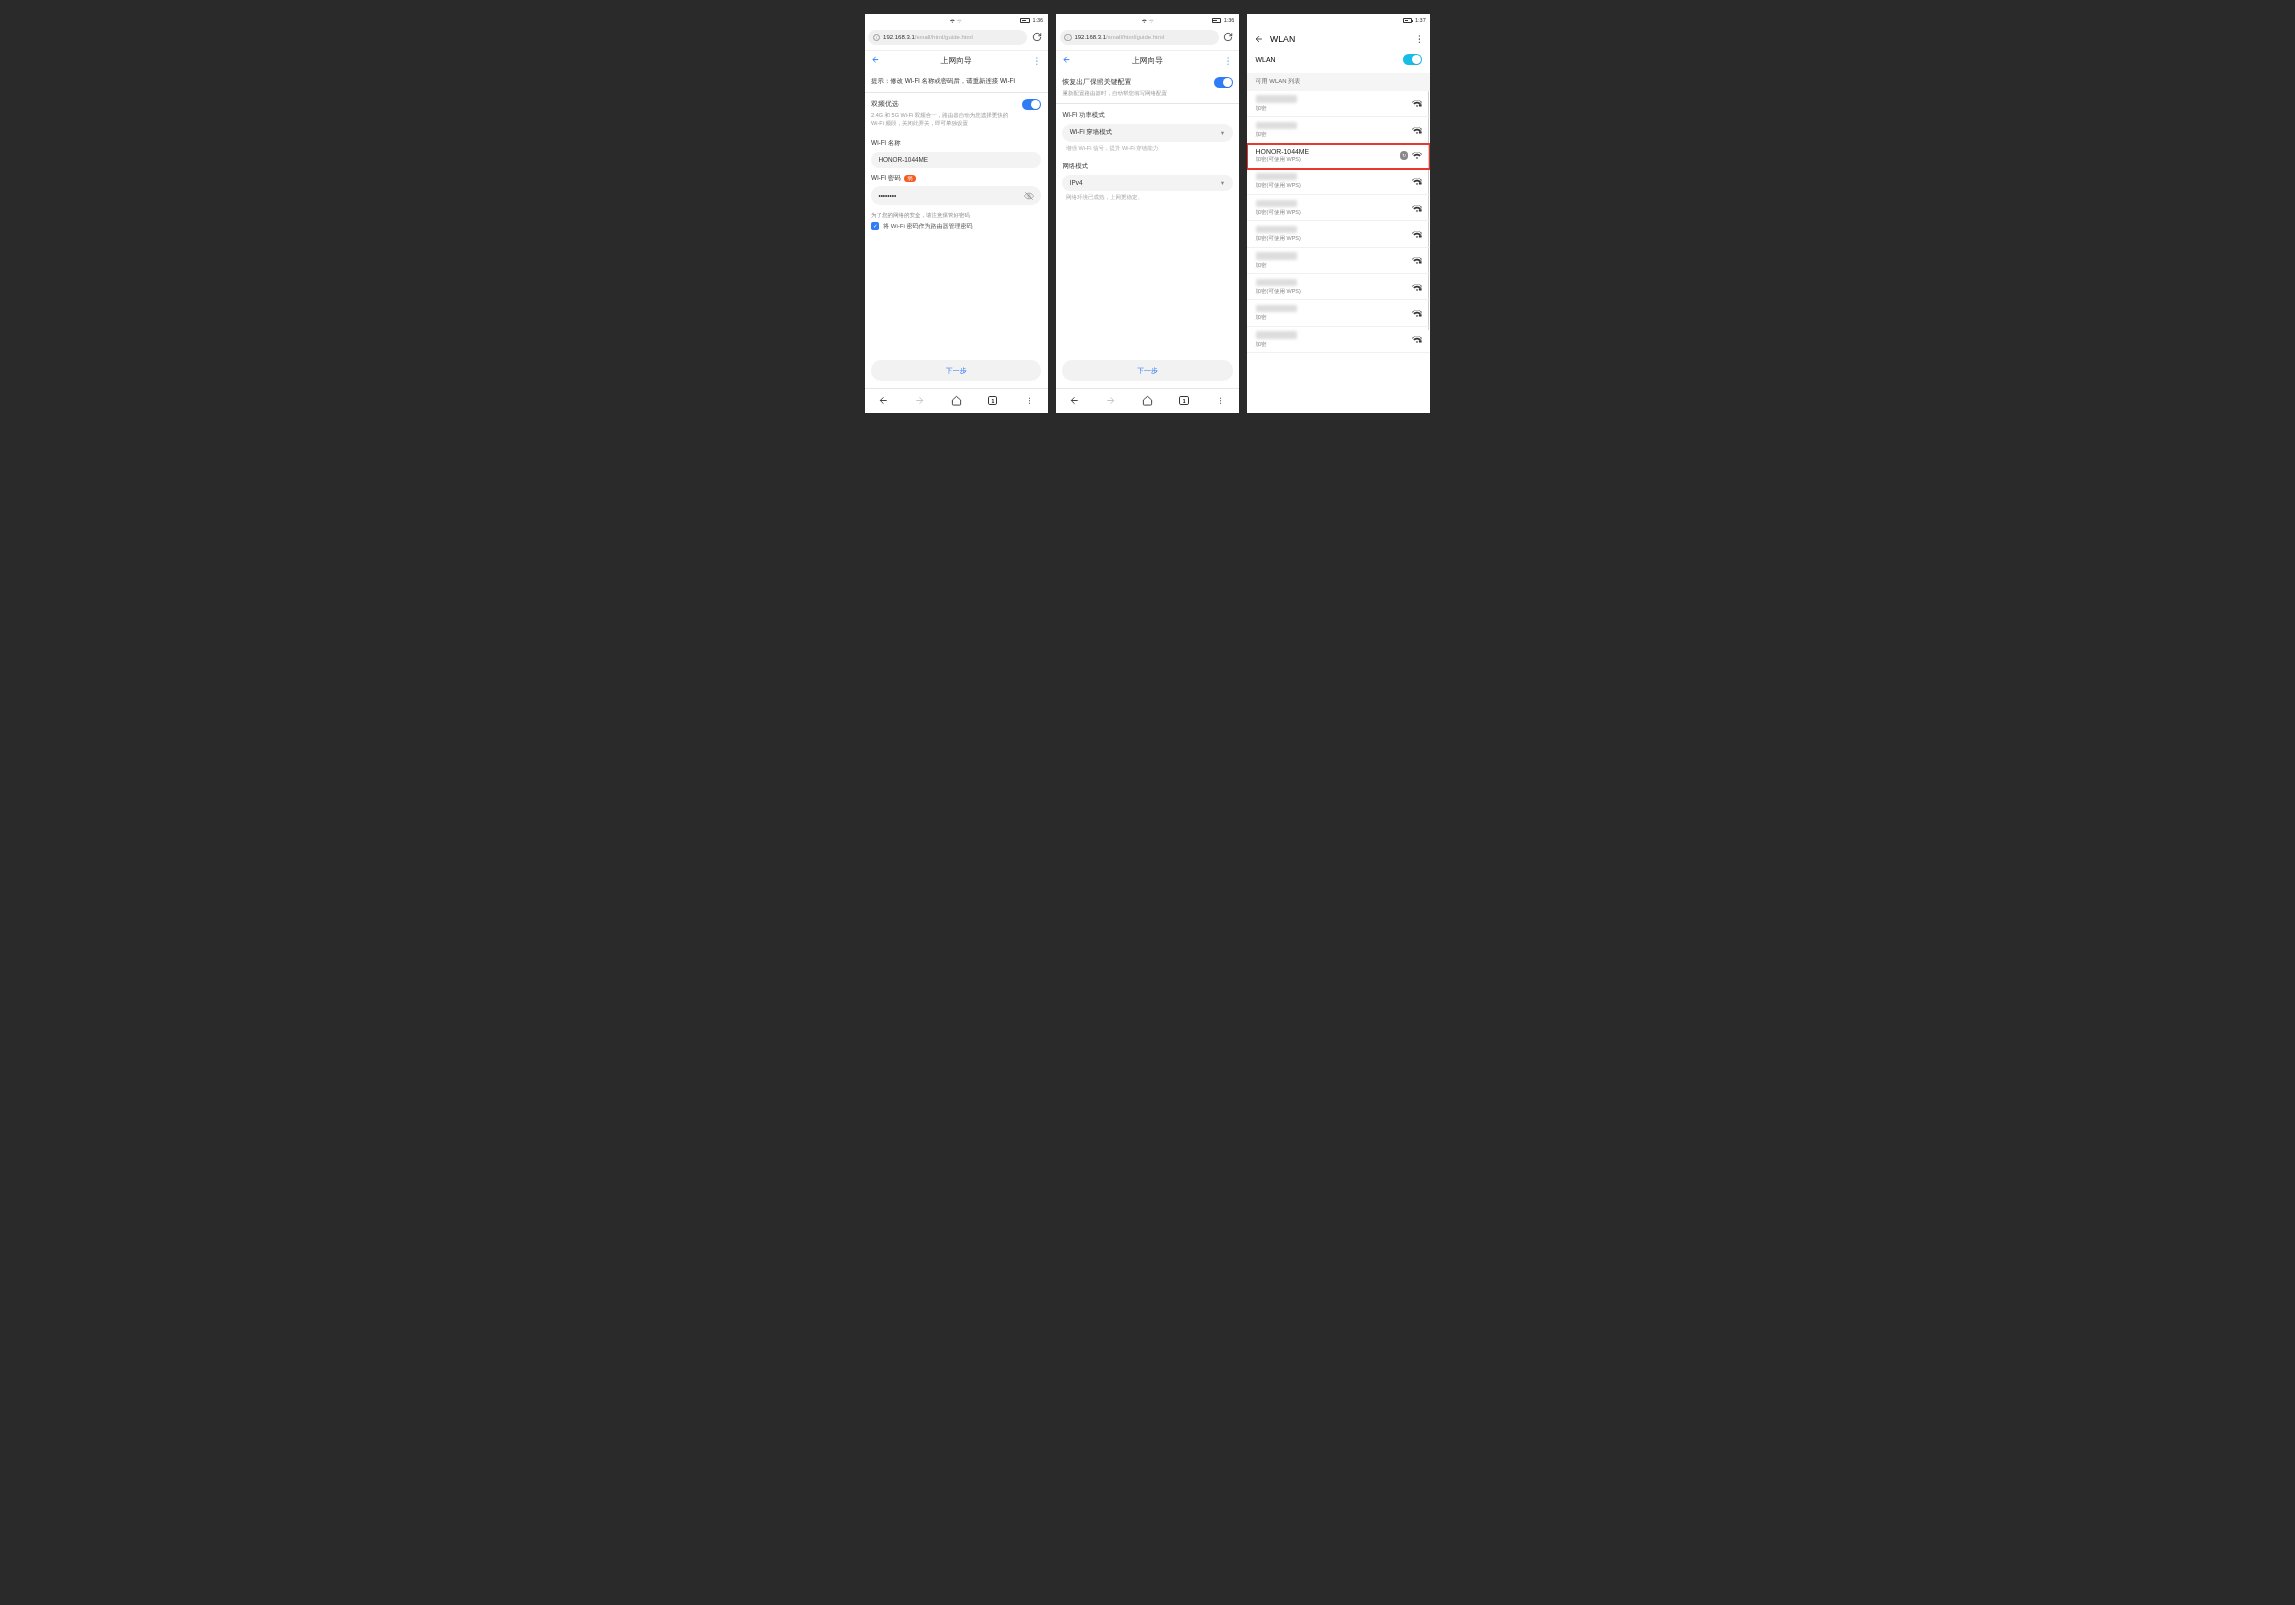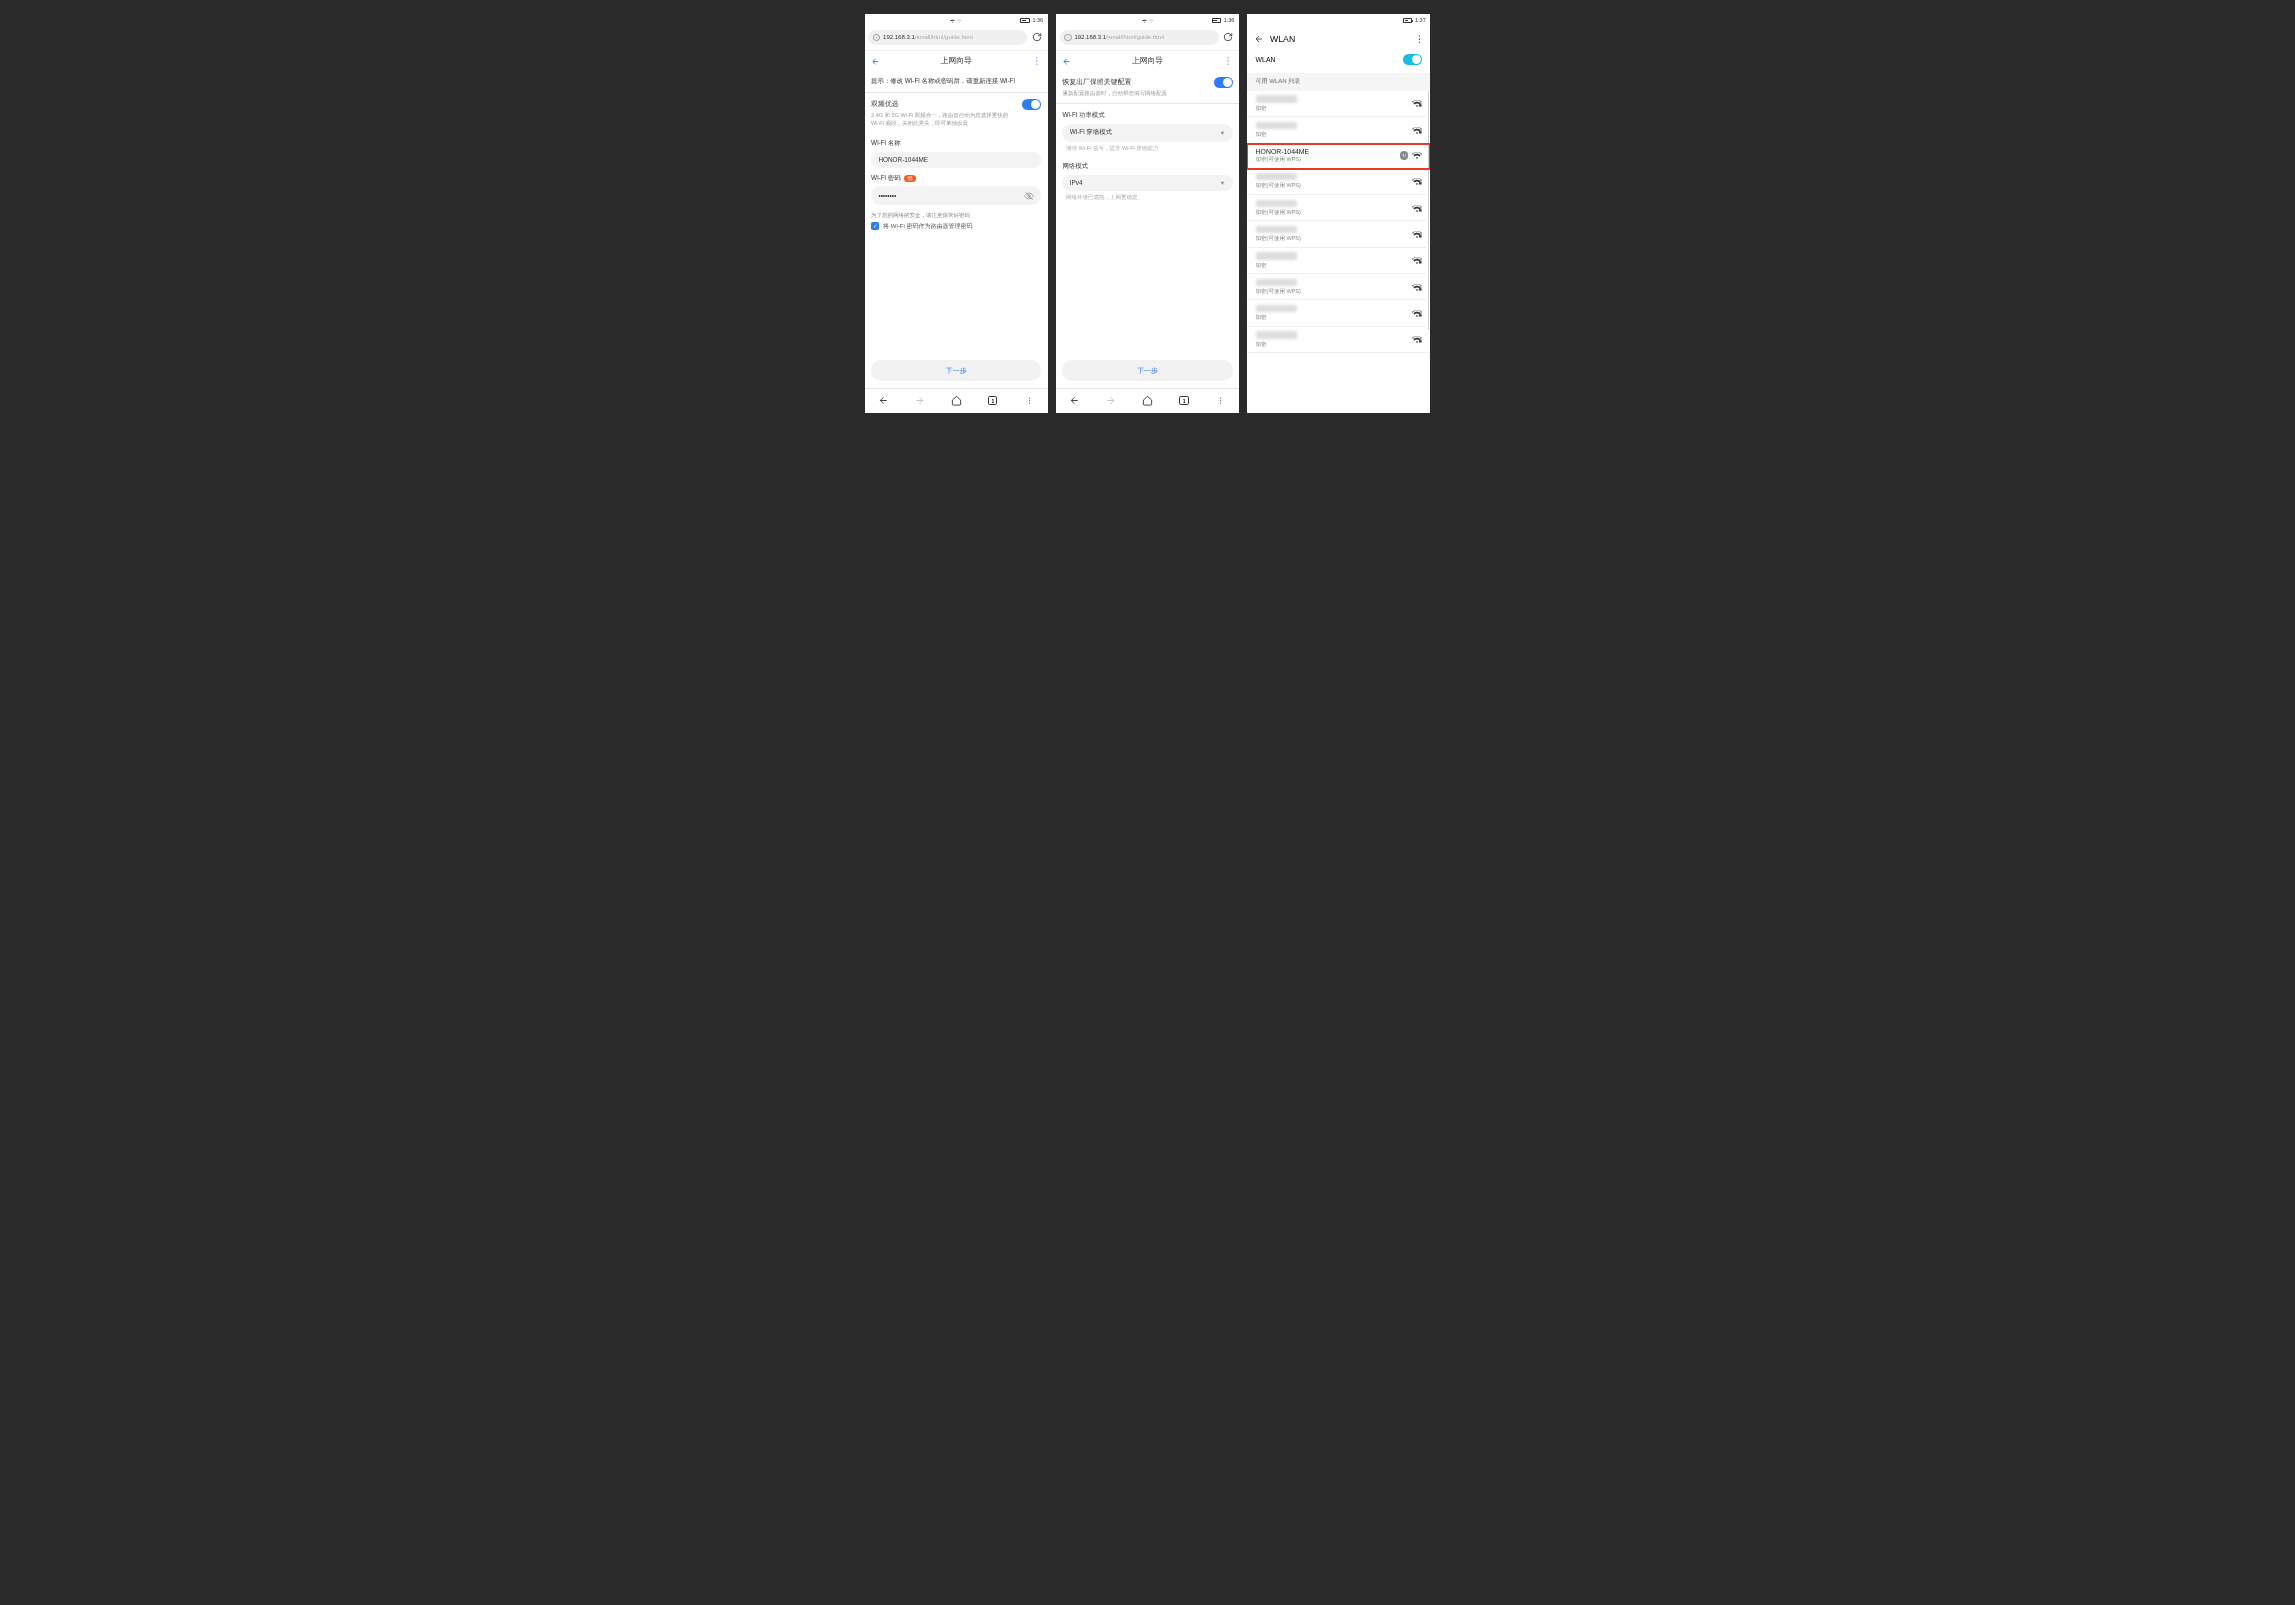--- a/index.html
+++ b/index.html
@@ -61,21 +61,21 @@
     color: #aaa; overflow: hidden; white-space: nowrap;
   }
   .addr-bar .info-icon { width:7.3px;height:7.3px;border:0.5px solid #999;border-radius:50%;display:flex;align-items:center;justify-content:center;font-size:4.1px;color:#999;margin-right:2.8px;flex-shrink:0; font-style: italic; font-family: serif;}
   .addr-bar .host { color: #333; }
   .reload-icon {
     width: 13.8px; height: 13.8px; display:flex;align-items:center;justify-content:center;
   }
 
   
   .pagehead {
-    display: flex; align-items: flex-end; padding: 4.6px 6.4px; border-top: 0.5px solid #eee;
+    display: flex; align-items: flex-start; padding: 4.6px 6.4px; border-top: 0.5px solid #eee;
   }
   .pagehead .back { color: #2e7cf6; font-size: 9.2px; width: 11px; }
   .pagehead .title { flex: 1; text-align: center; font-size: 7.8px; color: #333; }
   .pagehead .menu { color: #2e7cf6; font-size: 9.2px; width: 11px; text-align: right; }
 
   .content { flex: 1; padding: 0 6.4px; overflow: hidden; font-size: 6.4px; color: #333; }
   .hint { padding: 5.5px 0 6.4px 0; line-height: 1.5; }
   .divider { height: 0.5px; background: #e5e5e5; margin: 0 -6.4px; }
 
   .toggle-row { display: flex; align-items: flex-start; padding: 6.4px 0; gap: 4.6px; }

